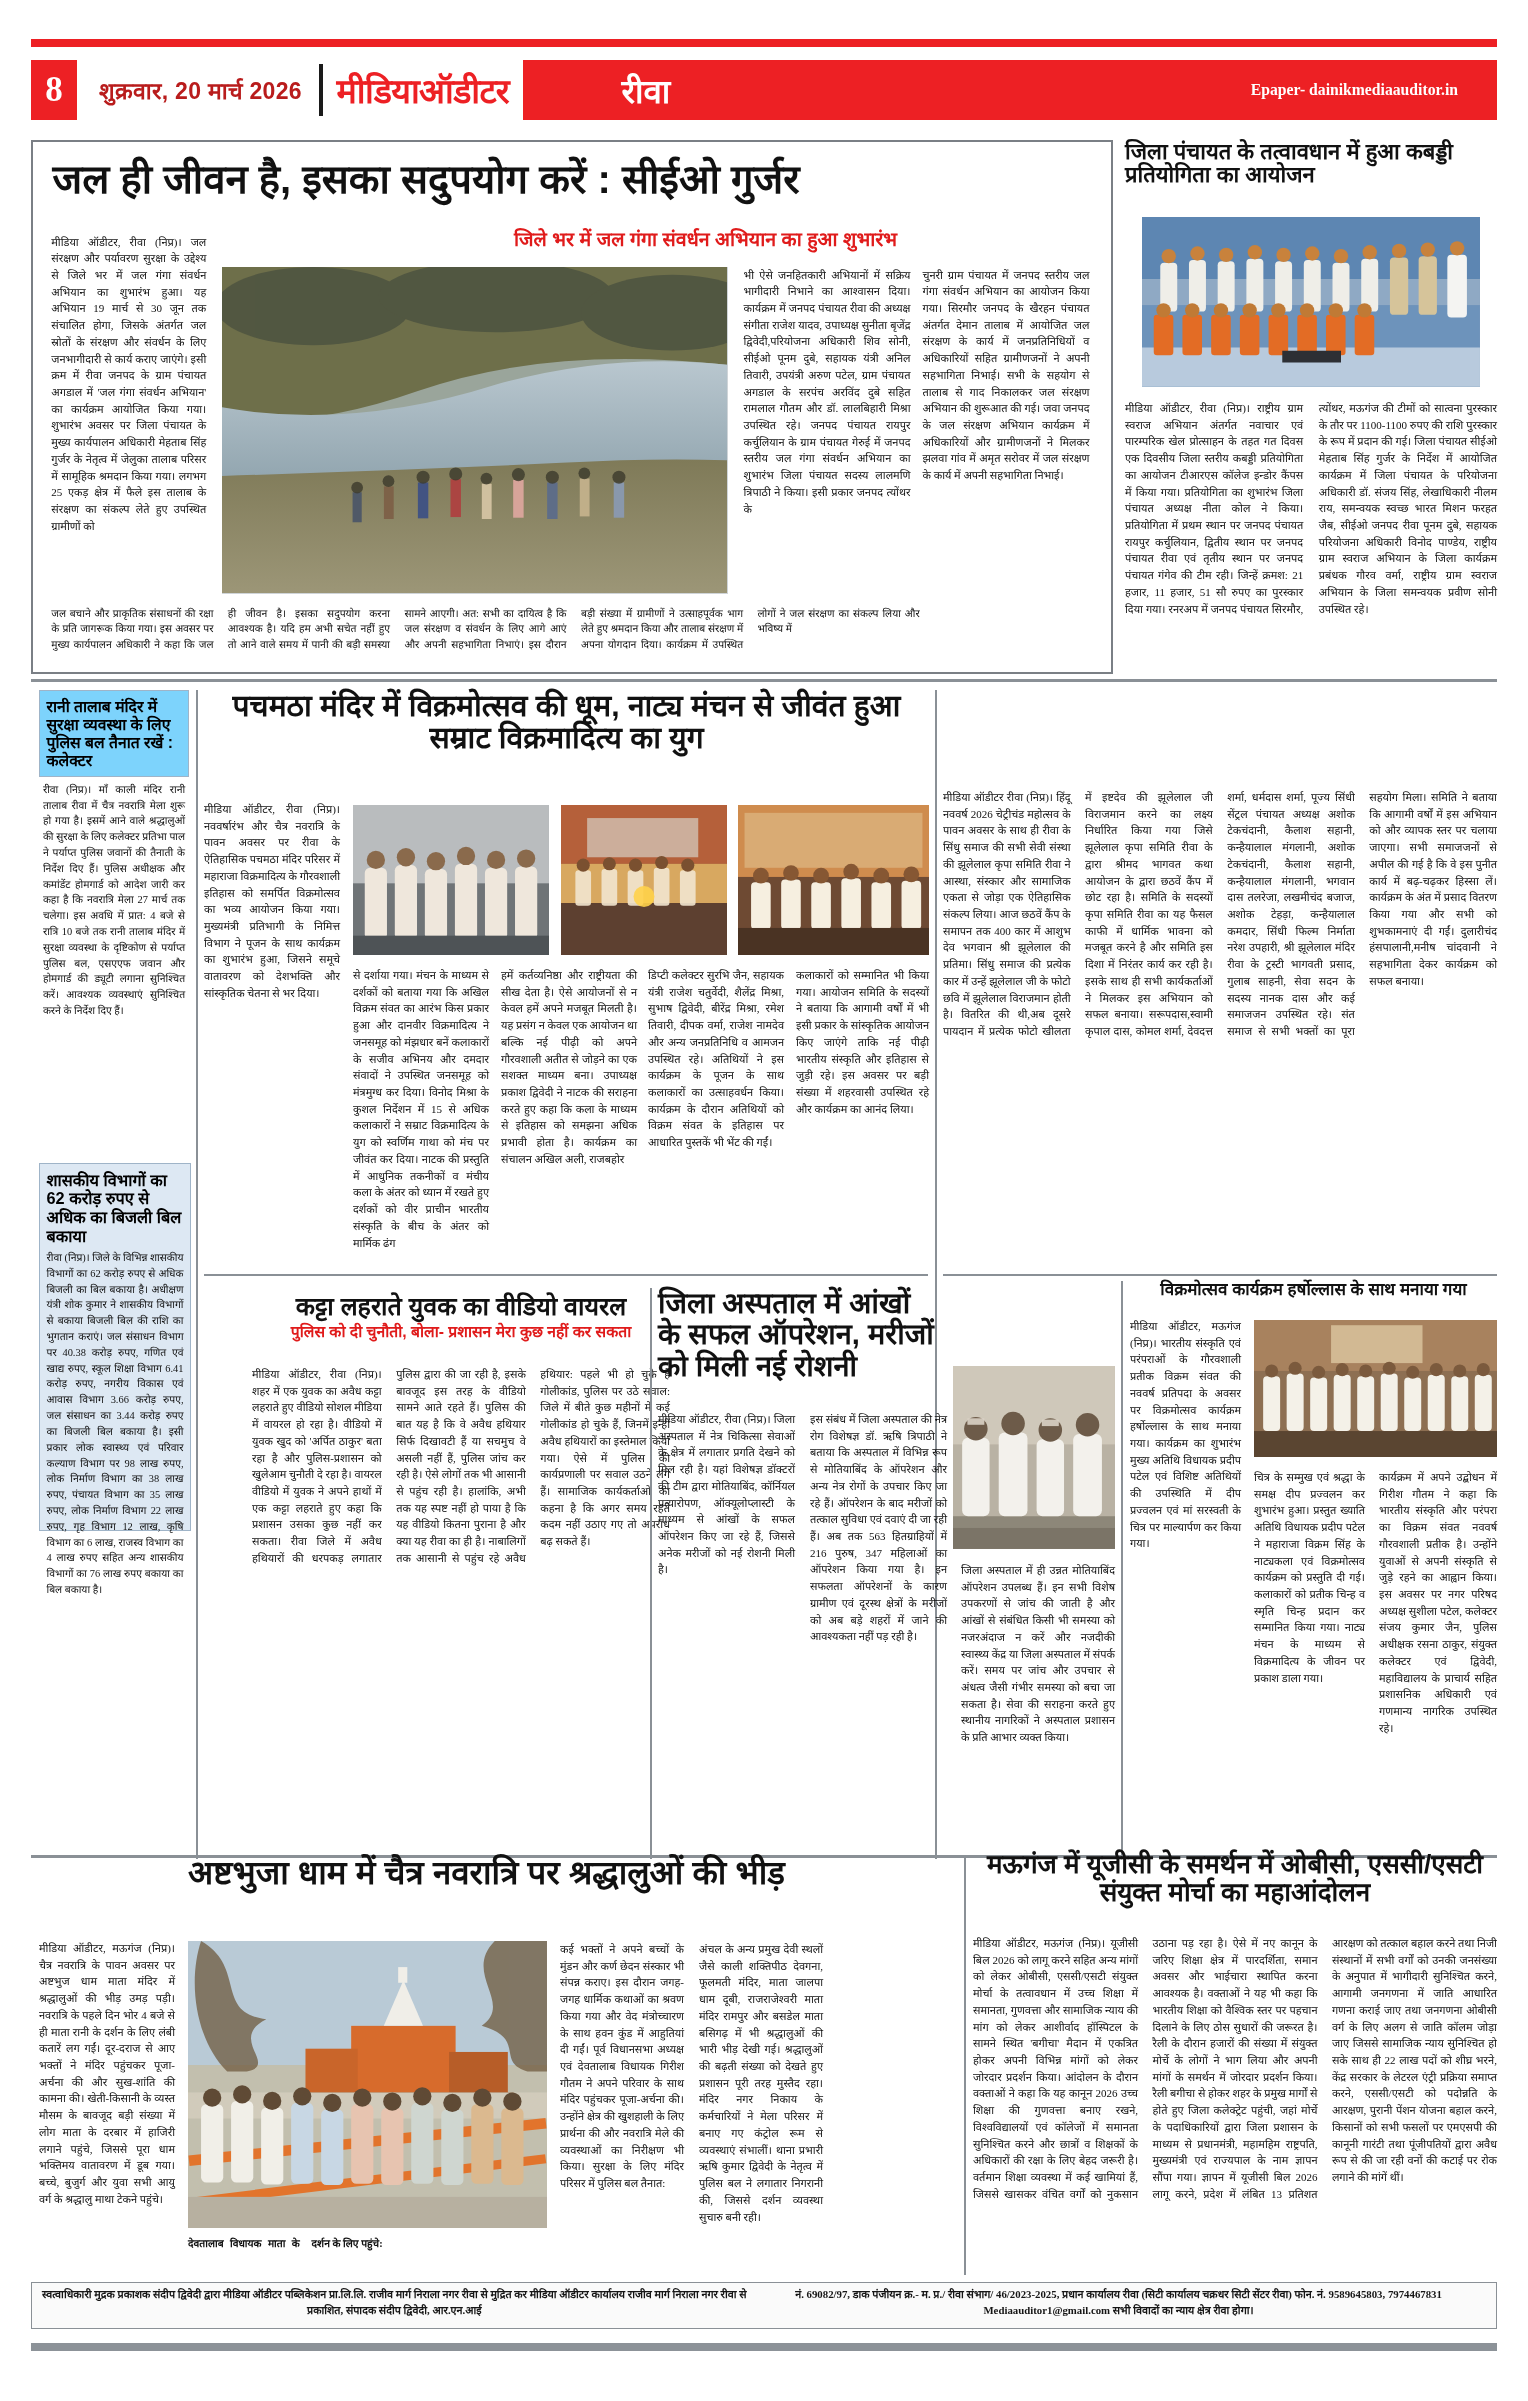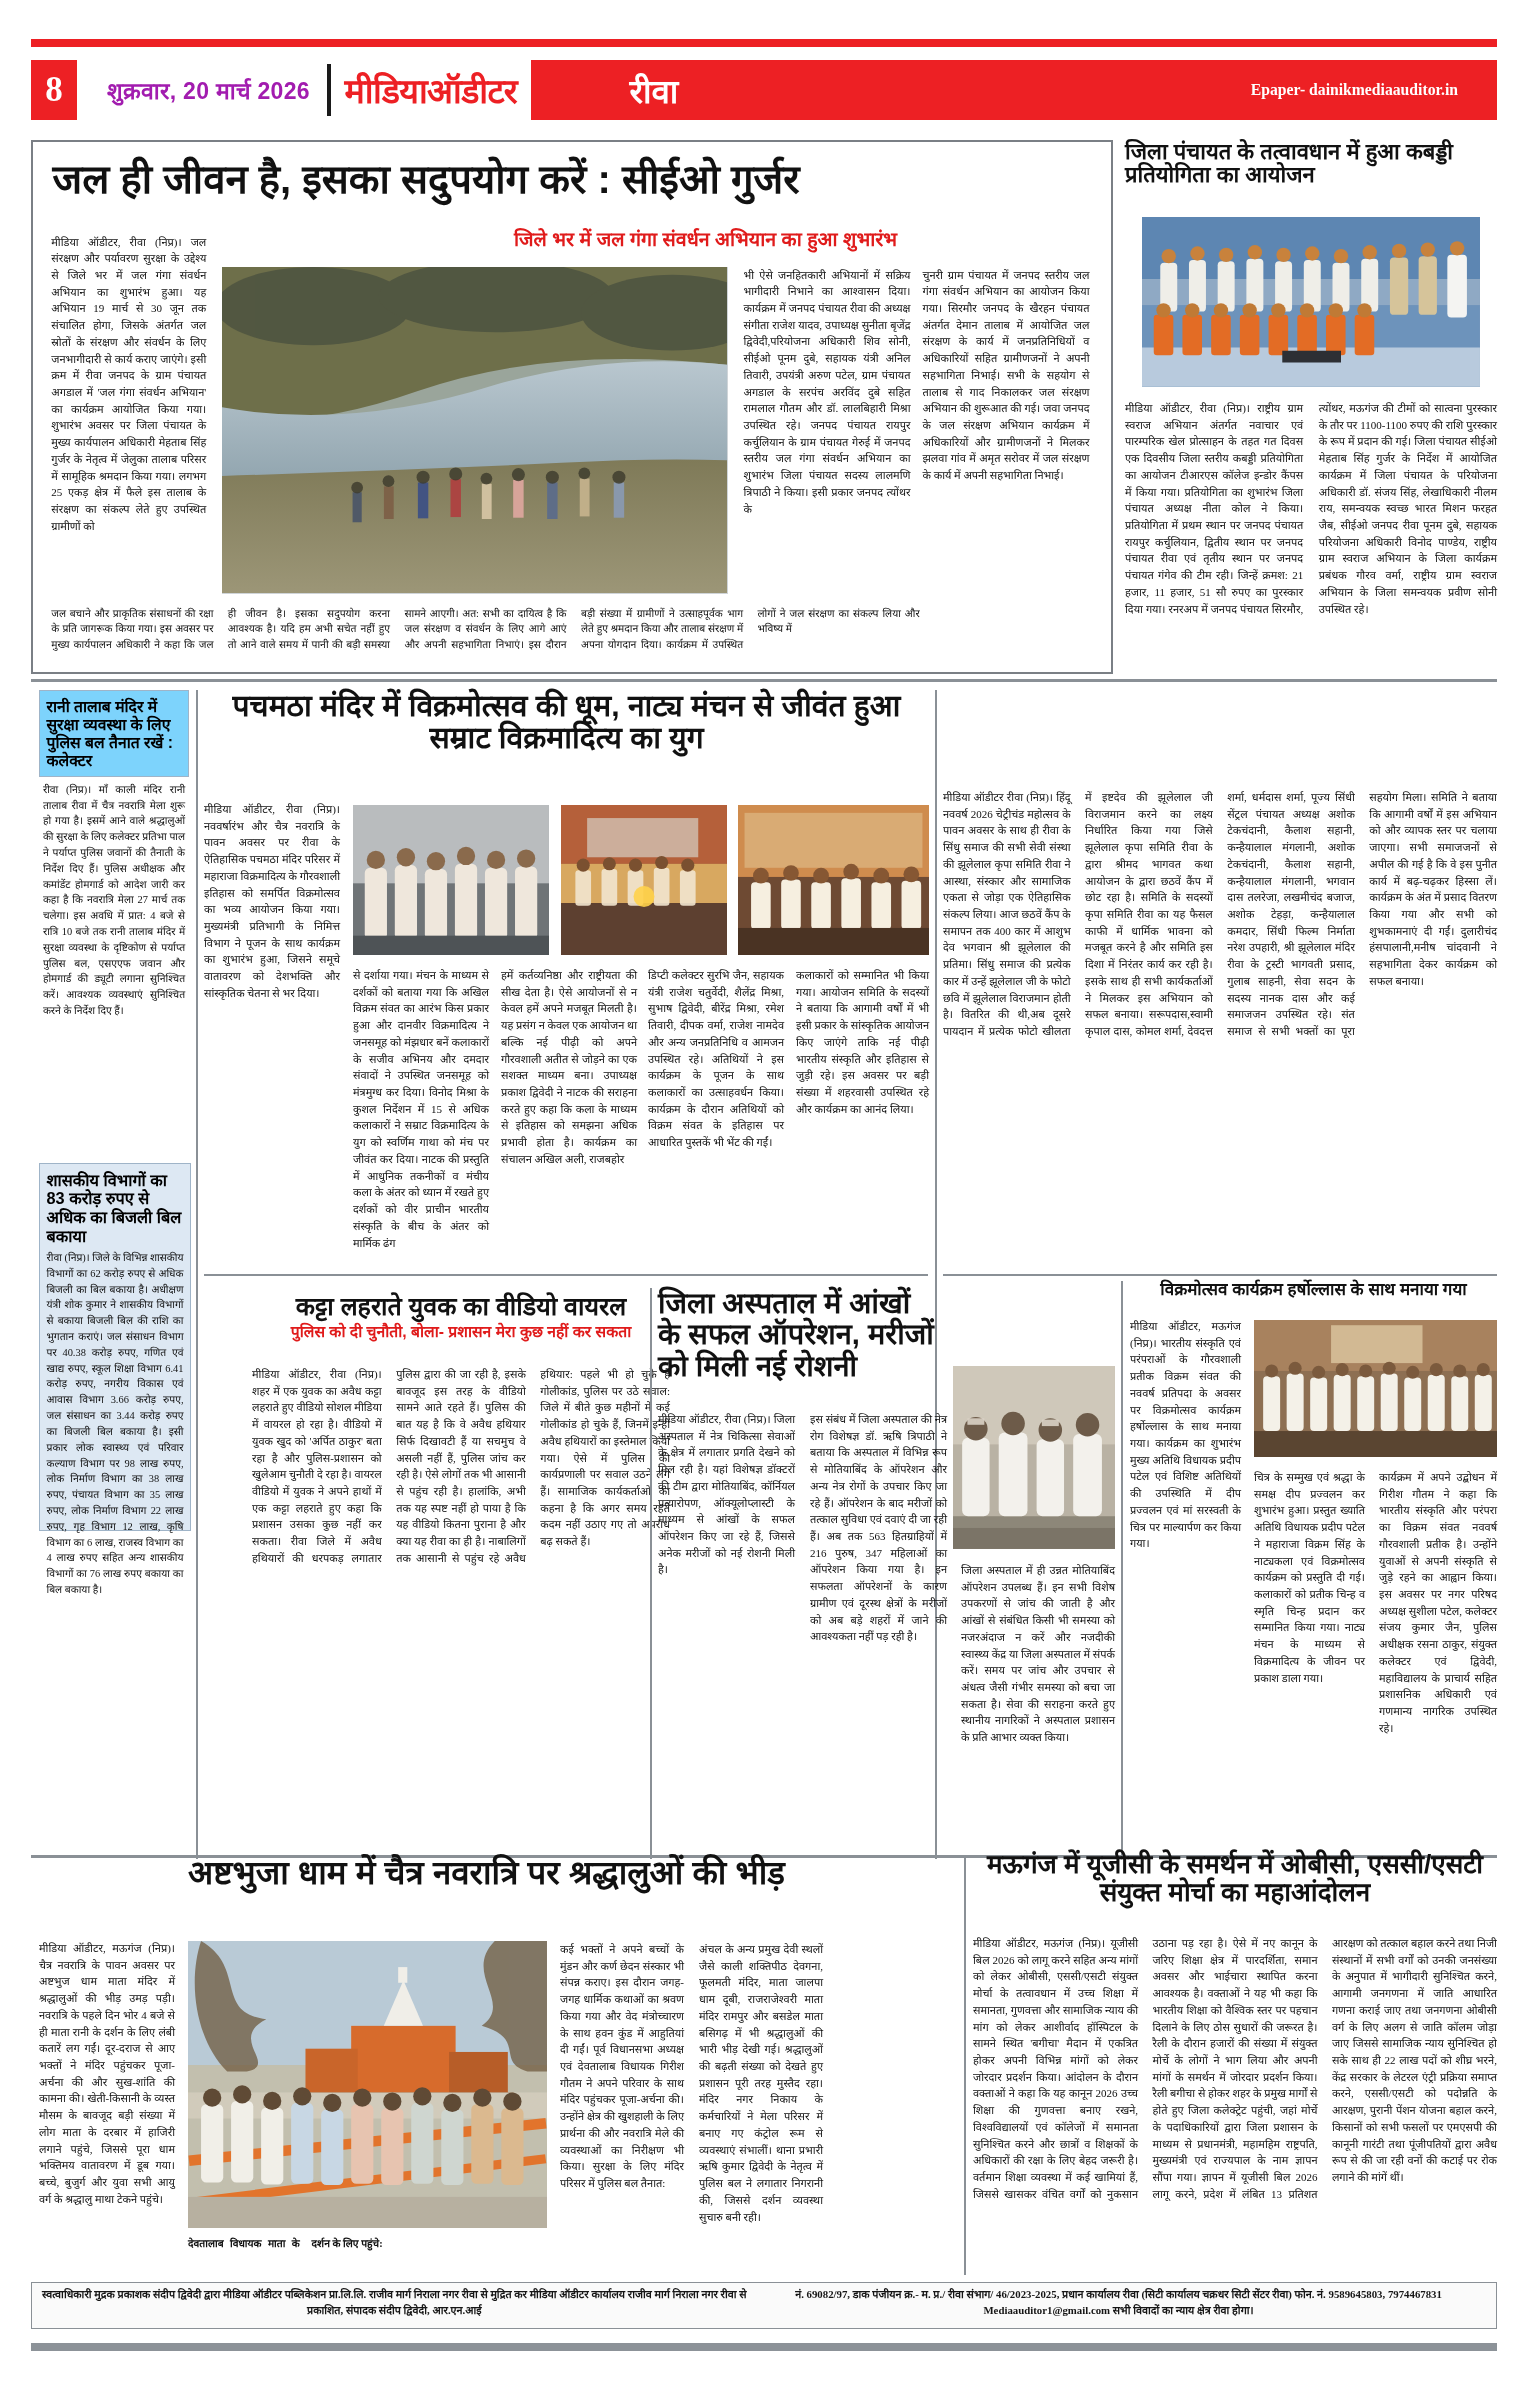--- a/index.html
+++ b/index.html
@@ -16,22 +16,22 @@
   .masthead{
     position:absolute;left:31px;top:60px;width:1466px;height:60px;
     display:flex;align-items:stretch;
   }
   .folio-box{
     width:46px;background:#ED2024;color:#fff;
     display:flex;align-items:center;justify-content:center;
     font-family:"Liberation Serif",serif;font-size:35px;font-weight:bold;
   }
   .dateline{
-    flex:0 0 auto;display:flex;align-items:center;padding:0 17px 0 30px;
-    font-size:23px;font-weight:bold;color:#a21caf;letter-spacing:0.3px;
+    flex:0 0 auto;display:flex;align-items:center;padding:0 17px 0 22px;
+    font-size:23px;font-weight:bold;color:#b91c1c;letter-spacing:0.3px;
     font-family:"Liberation Sans",sans-serif;
   }
   .brand-divider{width:4.6px;background:#1a1a1a;margin:3.9px 0;}
   .brandname{
     display:flex;align-items:center;padding:0 14.4px 0 13px;
     color:#ED2024;font-size:34px;font-weight:bold;
     font-family:"Liberation Sans",sans-serif;letter-spacing:-0.7px;
   }
   .redbar{
     flex:1;background:#ED2024;display:flex;align-items:center;
@@ -320,21 +320,21 @@
   <div class="divrule" style="left:31px;top:679px;width:1466px;height:2.6px;"></div>
 
   <div id="rani-box">
     <div id="rani-hd">
       <div class="t">रानी तालाब मंदिर में सुरक्षा व्यवस्था के लिए पुलिस बल तैनात रखें : कलेक्टर</div>
     </div>
     <div id="rani-body" class="body-col" style="font-size:10.4px;">रीवा (निप्र)। माँ काली मंदिर रानी तालाब रीवा में चैत्र नवरात्रि मेला शुरू हो गया है। इसमें आने वाले श्रद्धालुओं की सुरक्षा के लिए कलेक्टर प्रतिभा पाल ने पर्याप्त पुलिस जवानों की तैनाती के निर्देश दिए हैं। पुलिस अधीक्षक और कमांडेंट होमगार्ड को आदेश जारी कर कहा है कि नवरात्रि मेला 27 मार्च तक चलेगा। इस अवधि में प्रात: 4 बजे से रात्रि 10 बजे तक रानी तालाब मंदिर में सुरक्षा व्यवस्था के दृष्टिकोण से पर्याप्त पुलिस बल, एसएएफ जवान और होमगार्ड की ड्यूटी लगाना सुनिश्चित करें। आवश्यक व्यवस्थाएं सुनिश्चित करने के निर्देश दिए हैं।</div>
   </div>
 
   <div id="bijli-box">
-    <div id="bijli-hd">शासकीय विभागों का 83 करोड़ रुपए से अधिक का बिजली बिल बकाया</div>
+    <div id="bijli-hd">शासकीय विभागों का 62 करोड़ रुपए से अधिक का बिजली बिल बकाया</div>
     <div id="bijli-body" class="body-col" style="font-size:10.4px;">रीवा (निप्र)। जिले के विभिन्न शासकीय विभागों का 62 करोड़ रुपए से अधिक बिजली का बिल बकाया है। अधीक्षण यंत्री शोक कुमार ने शासकीय विभागों से बकाया बिजली बिल की राशि का भुगतान कराएं। जल संसाधन विभाग पर 40.38 करोड़ रुपए, गणित एवं खाद्य रुपए, स्कूल शिक्षा विभाग 6.41 करोड़ रुपए, नगरीय विकास एवं आवास विभाग 3.66 करोड़ रुपए, जल संसाधन का 3.44 करोड़ रुपए का बिजली बिल बकाया है। इसी प्रकार लोक स्वास्थ्य एवं परिवार कल्याण विभाग पर 98 लाख रुपए, लोक निर्माण विभाग का 38 लाख रुपए, पंचायत विभाग का 35 लाख रुपए, लोक निर्माण विभाग 22 लाख रुपए, गृह विभाग 12 लाख, कृषि विभाग का 6 लाख, राजस्व विभाग का 4 लाख रुपए सहित अन्य शासकीय विभागों का 76 लाख रुपए बकाया का बिल बकाया है।</div>
   </div>
 
   <div class="divrule" style="left:196px;top:690px;width:2px;height:1169px;"></div>
 
   <div id="pach">
     <div id="pach-hl" class="hl">पचमठा मंदिर में विक्रमोत्सव की धूम, नाट्य मंचन से जीवंत हुआ सम्राट विक्रमादित्य का युग</div>
 
     <div id="pach-c1" class="body-col">मीडिया ऑडीटर, रीवा (निप्र)। नववर्षारंभ और चैत्र नवरात्रि के पावन अवसर पर रीवा के ऐतिहासिक पचमठा मंदिर परिसर में महाराजा विक्रमादित्य के गौरवशाली इतिहास को समर्पित विक्रमोत्सव का भव्य आयोजन किया गया। मुख्यमंत्री प्रतिभागी के निमित्त विभाग ने पूजन के साथ कार्यक्रम का शुभारंभ हुआ, जिसने समूचे वातावरण को देशभक्ति और सांस्कृतिक चेतना से भर दिया।</div>
 

